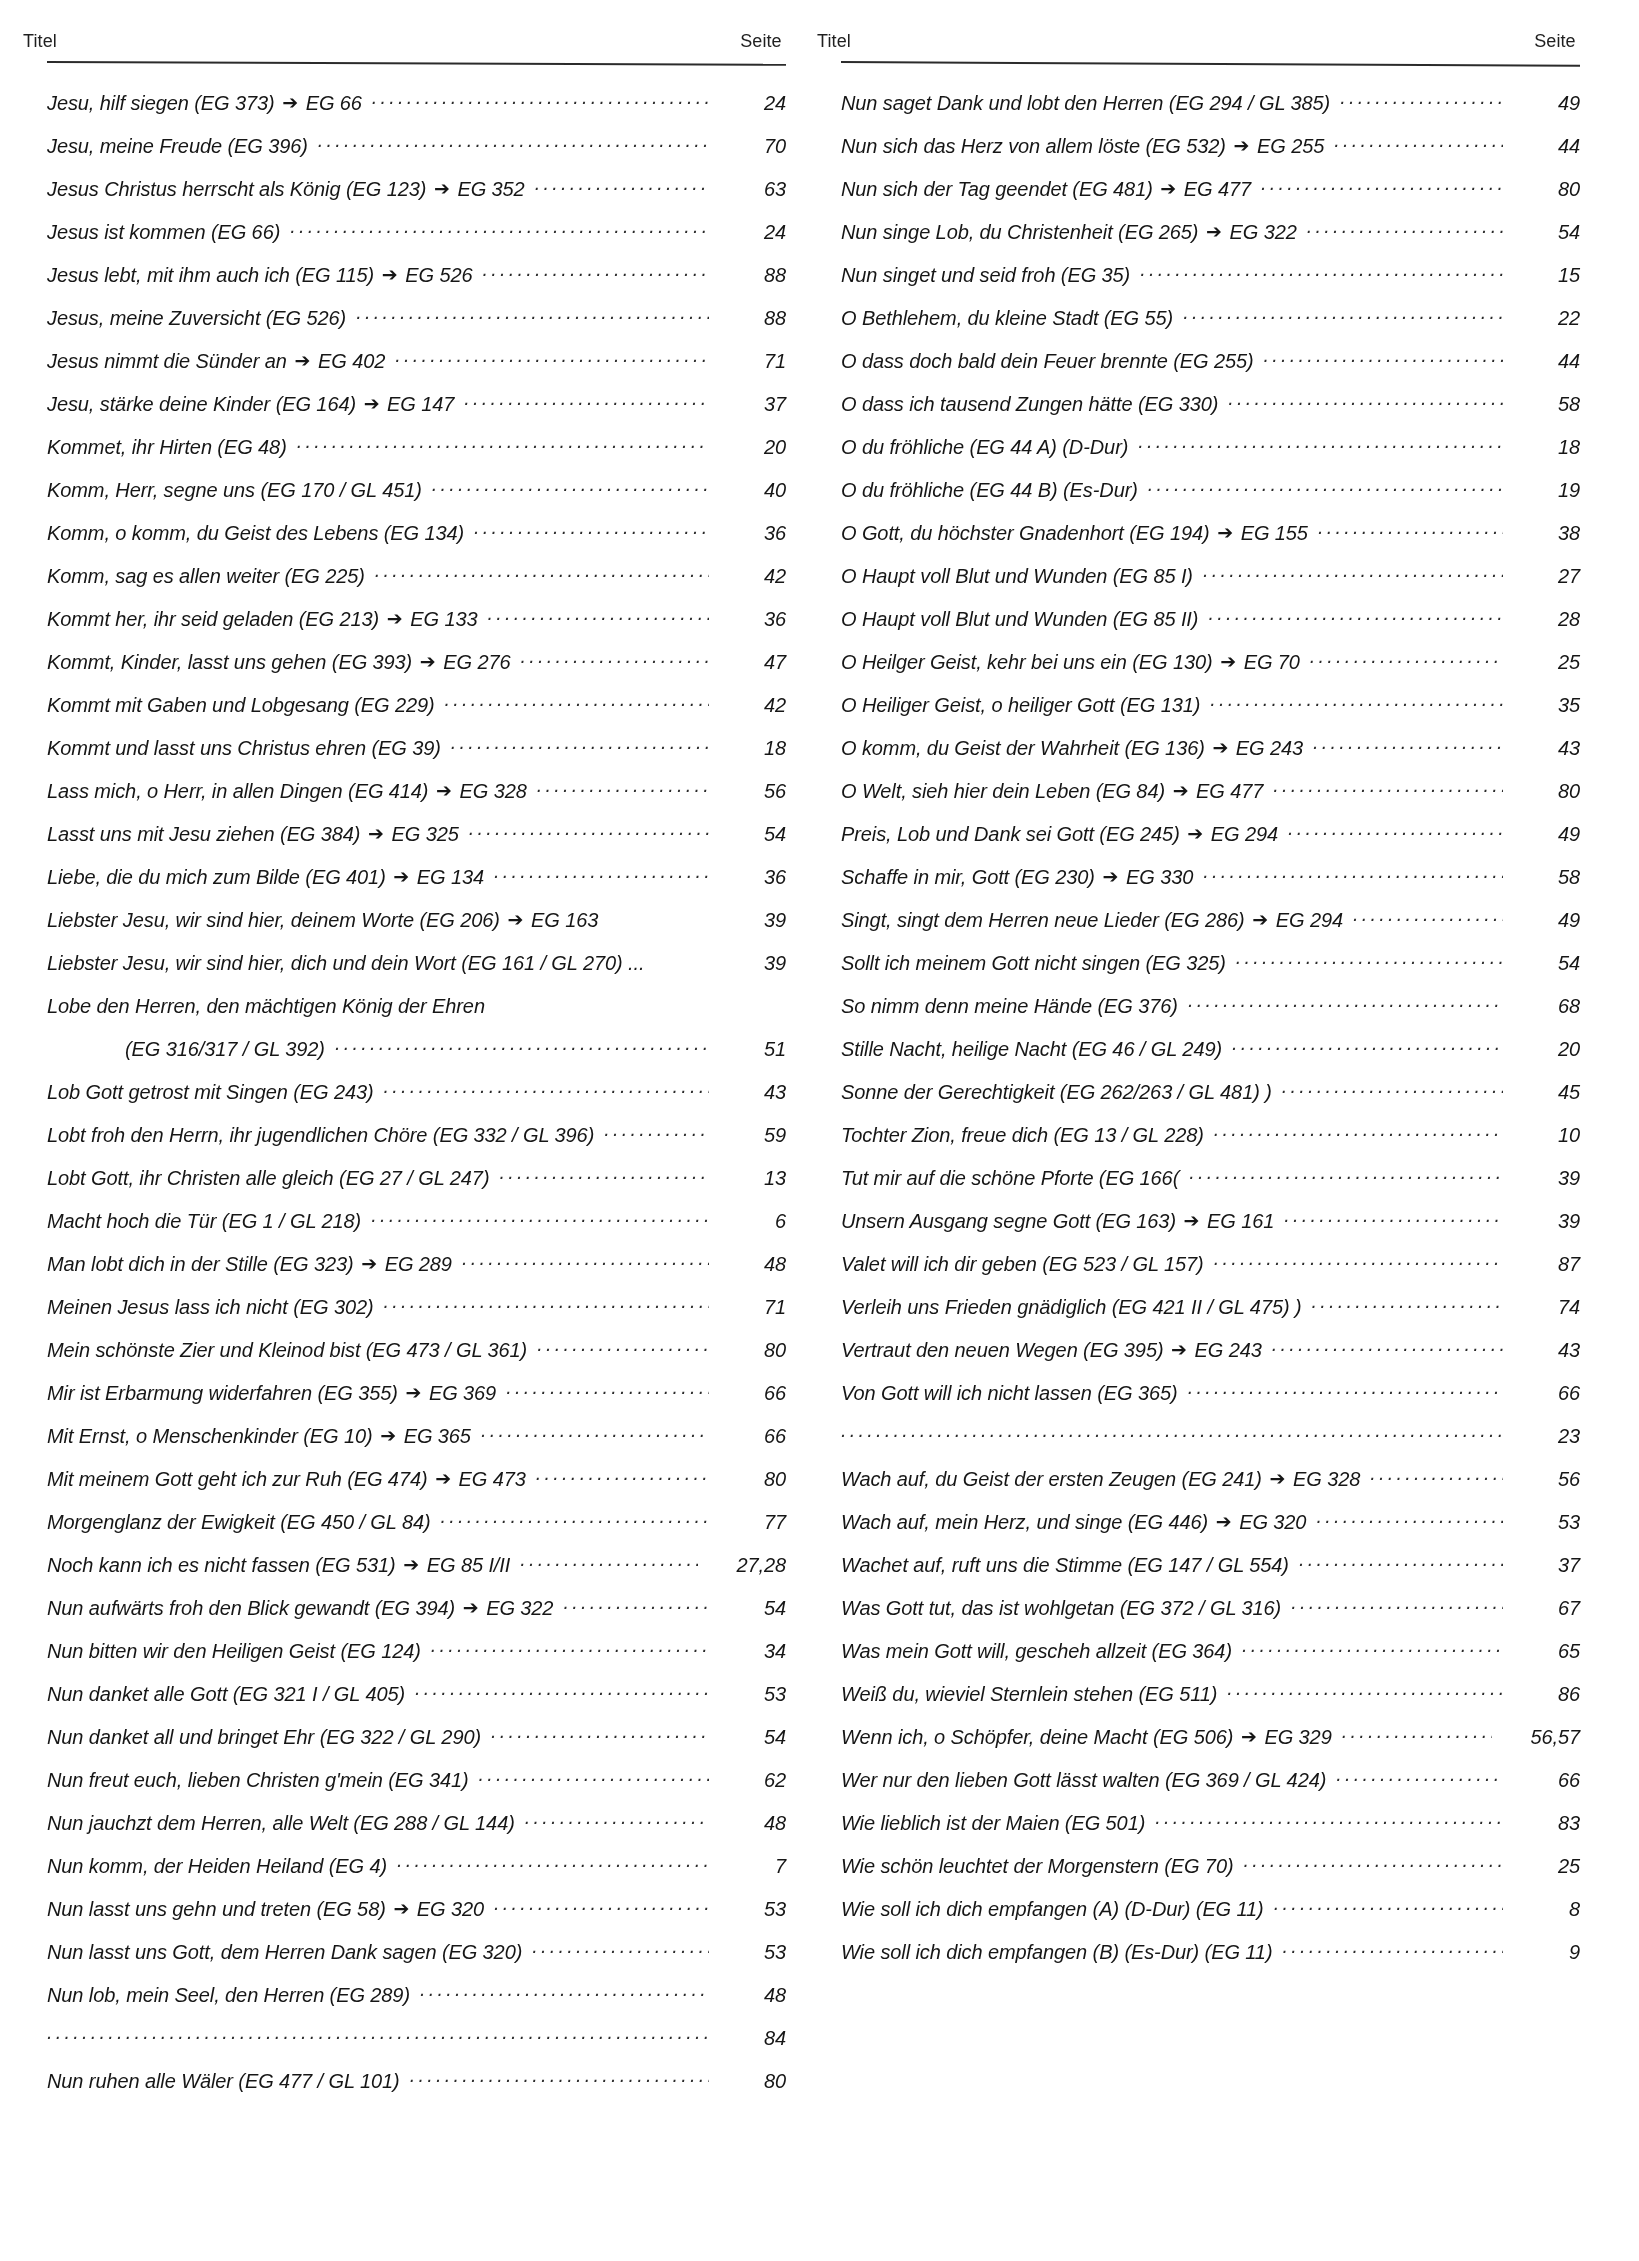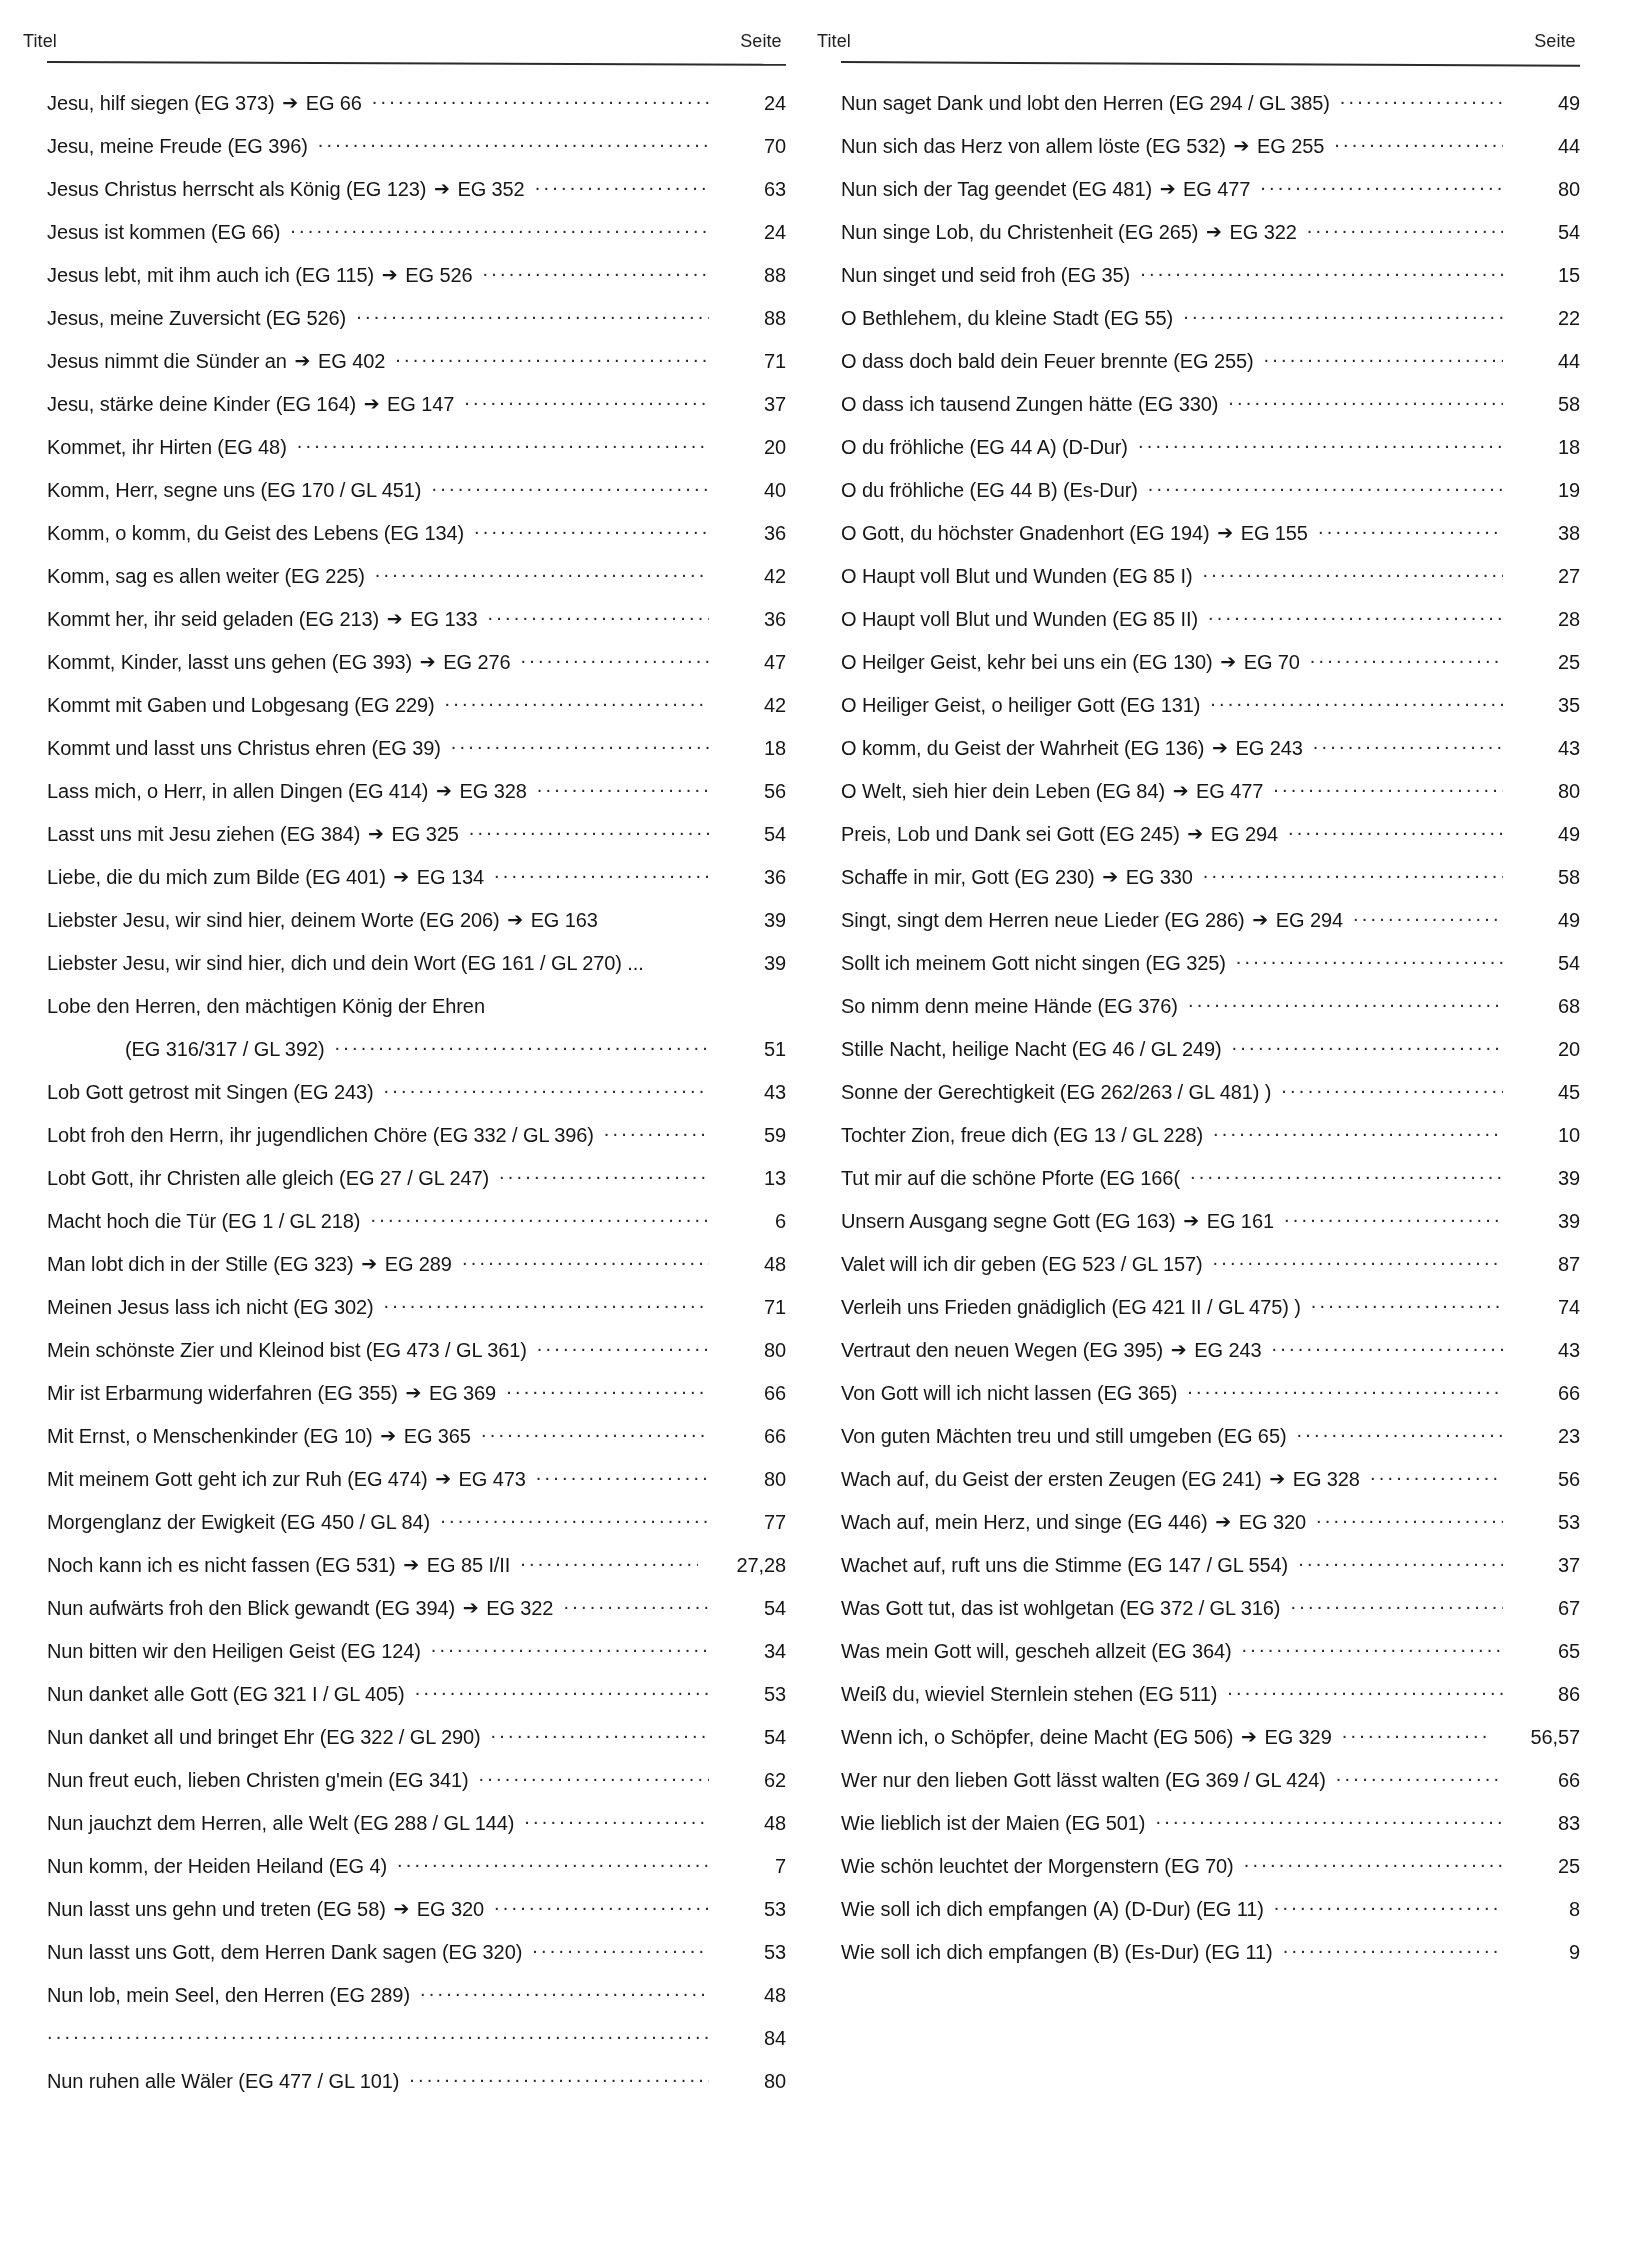--- a/index.html
+++ b/index.html
@@ -54,21 +54,21 @@
     border-top: 2.2px solid #2b2b2b;
     margin-top: 8.6px;
     margin-bottom: 19px;
     width: 739px;
     transform: rotate(0.22deg);
     transform-origin: left center;
   }
   .right .rule { transform: rotate(0.30deg); }
 
   
-  .entries { display: block; }
+  .entries { display: block; font-style: italic; }
 
   .entry {
     display: flex;
     align-items: baseline;
     width: 739px;
     height: 43px;
     font-size: 20px;
     line-height: 43px;
     white-space: nowrap;
     color: #161616;
@@ -528,21 +528,20 @@
           <span class="title">Vertraut den neuen Wegen (EG 395) <span class="arrow">➔</span> EG 243</span>
           <span class="leader"></span>
           <span class="page-no">43</span>
         </div>
         <div class="entry">
           <span class="title">Von Gott will ich nicht lassen (EG 365)</span>
           <span class="leader"></span>
           <span class="page-no">66</span>
         </div>
         <div class="entry">
-          <span class="title">Von guten Mächten treu und still umgeben (EG 65)</span>
           <span class="leader"></span>
           <span class="page-no">23</span>
         </div>
         <div class="entry">
           <span class="title">Wach auf, du Geist der ersten Zeugen (EG 241) <span class="arrow">➔</span> EG 328</span>
           <span class="leader"></span>
           <span class="page-no">56</span>
         </div>
         <div class="entry">
           <span class="title">Wach auf, mein Herz, und singe (EG 446) <span class="arrow">➔</span> EG 320</span>

